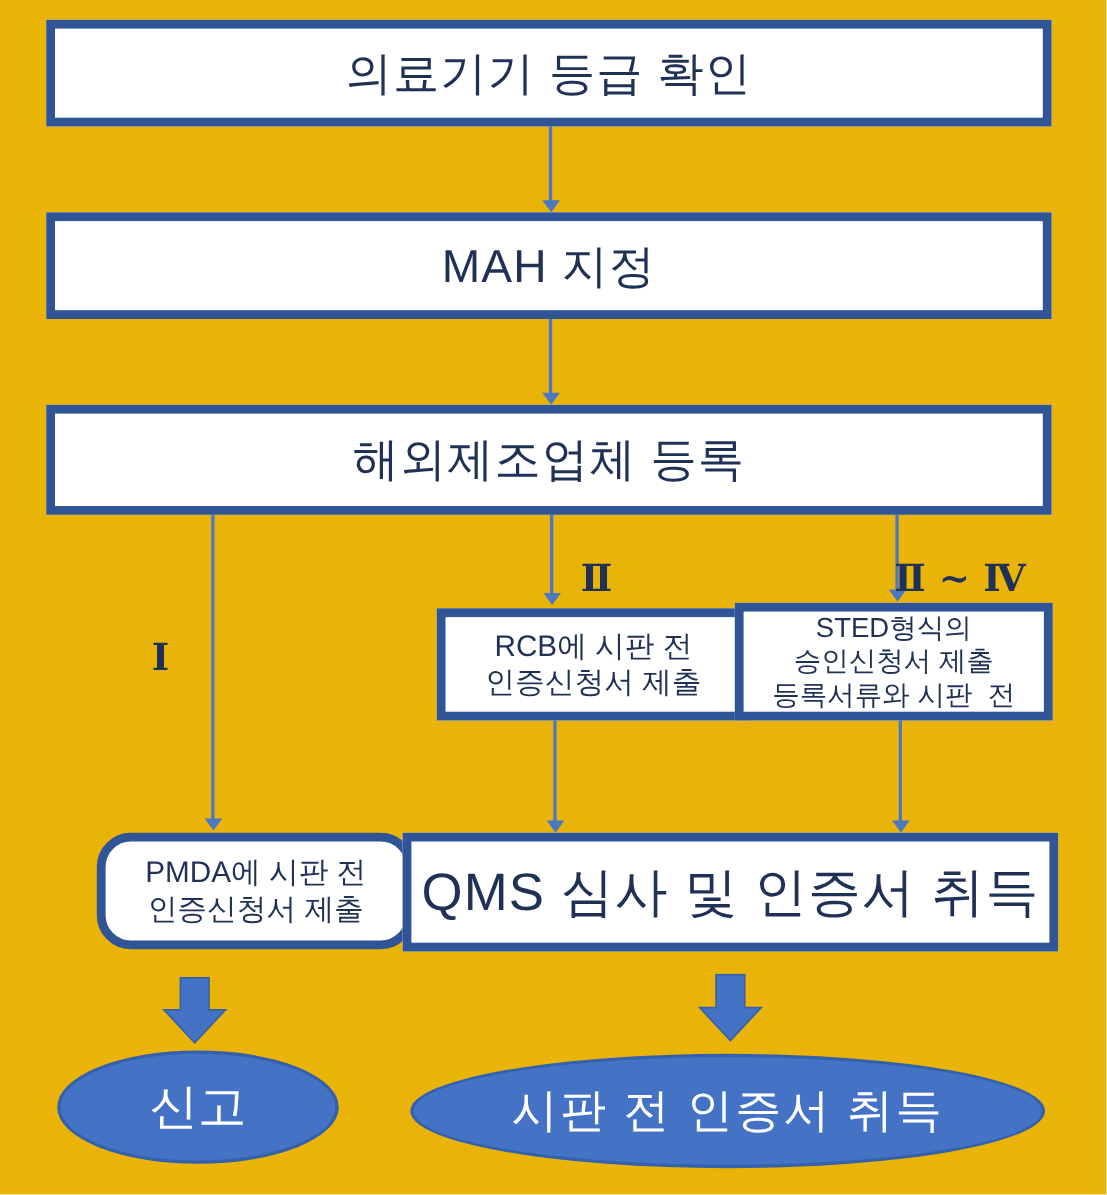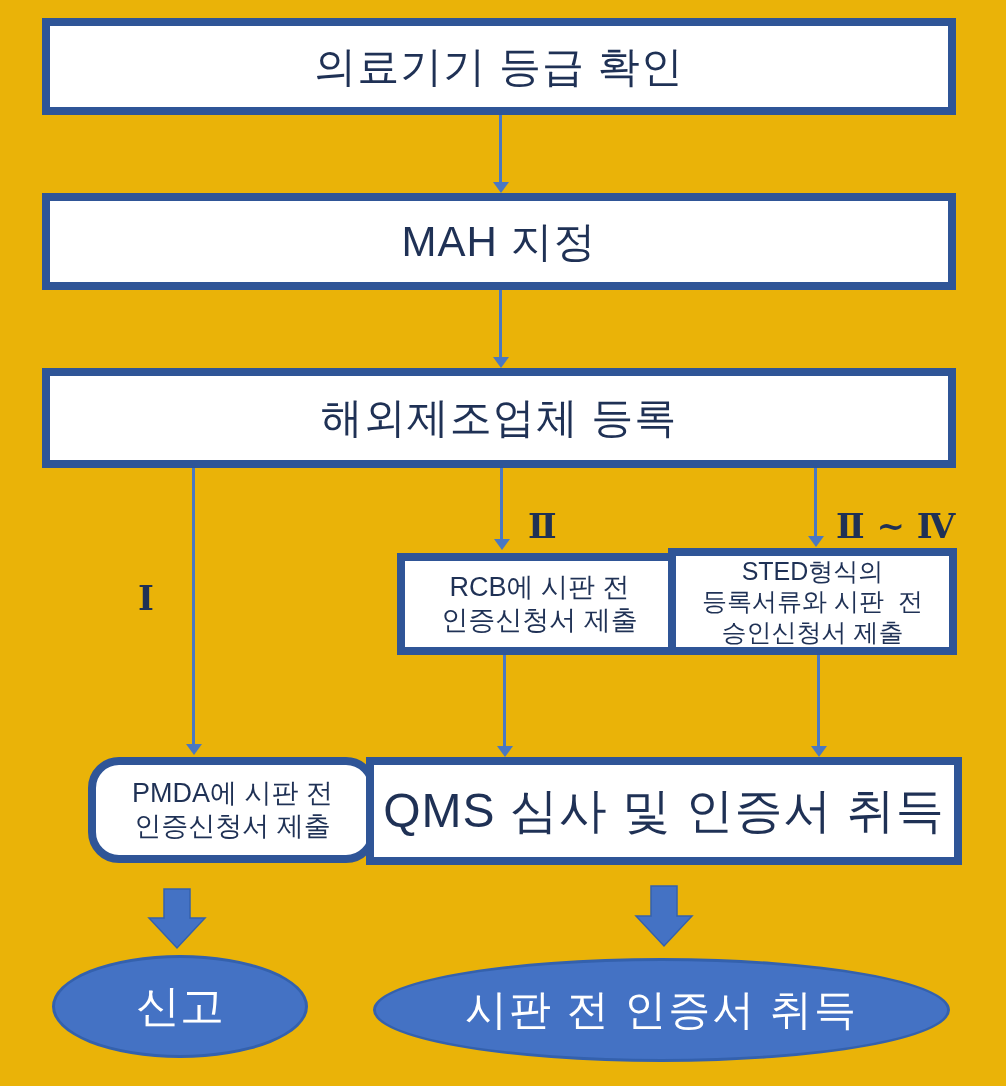--- a/index.html
+++ b/index.html
@@ -66,31 +66,31 @@
   <div class="wbox fs-big" style="left:42px;top:368px;width:914px;height:100px;justify-content:center;">
     <span class="line">해외제조업체 등록</span>
   </div>
 
   <div class="connector" style="left:192px;top:468px;height:277px;"></div>
   <div class="connector" style="left:500px;top:468px;height:72px;"></div>
   <div class="connector" style="left:814px;top:468px;height:69px;"></div>
 
   <div class="branch-label" style="left:138px;top:578px;">Ⅰ</div>
   <div class="branch-label" style="left:528px;top:506px;">Ⅱ</div>
-  <div class="branch-label" style="left:836px;top:506px;">Ⅱ ~ Ⅳ</div>
+  <div class="branch-label" style="left:813px;top:506px;">Ⅱ ~ Ⅳ</div>
 
   <div class="wbox fs-med" style="left:357px;top:553px;width:285px;height:102px;">
     <span class="line">RCB에 시판 전</span>
     <span class="line">인증신청서 제출</span>
   </div>
 
   <div class="wbox fs-sm" style="left:668px;top:548px;width:289px;height:107px;">
     <span class="line">STED형식의</span>
+    <span class="line">승인신청서 제출</span>
     <span class="line">등록서류와 시판  전</span>
-    <span class="line">승인신청서 제출</span>
   </div>
 
   <div class="connector" style="left:503px;top:655px;height:92px;"></div>
   <div class="connector" style="left:817px;top:655px;height:92px;"></div>
 
   <div class="wbox fs-med" style="left:48px;top:757px;width:289px;height:106px;border-radius:31px;">
     <span class="line">PMDA에 시판 전</span>
     <span class="line">인증신청서 제출</span>
   </div>
 

